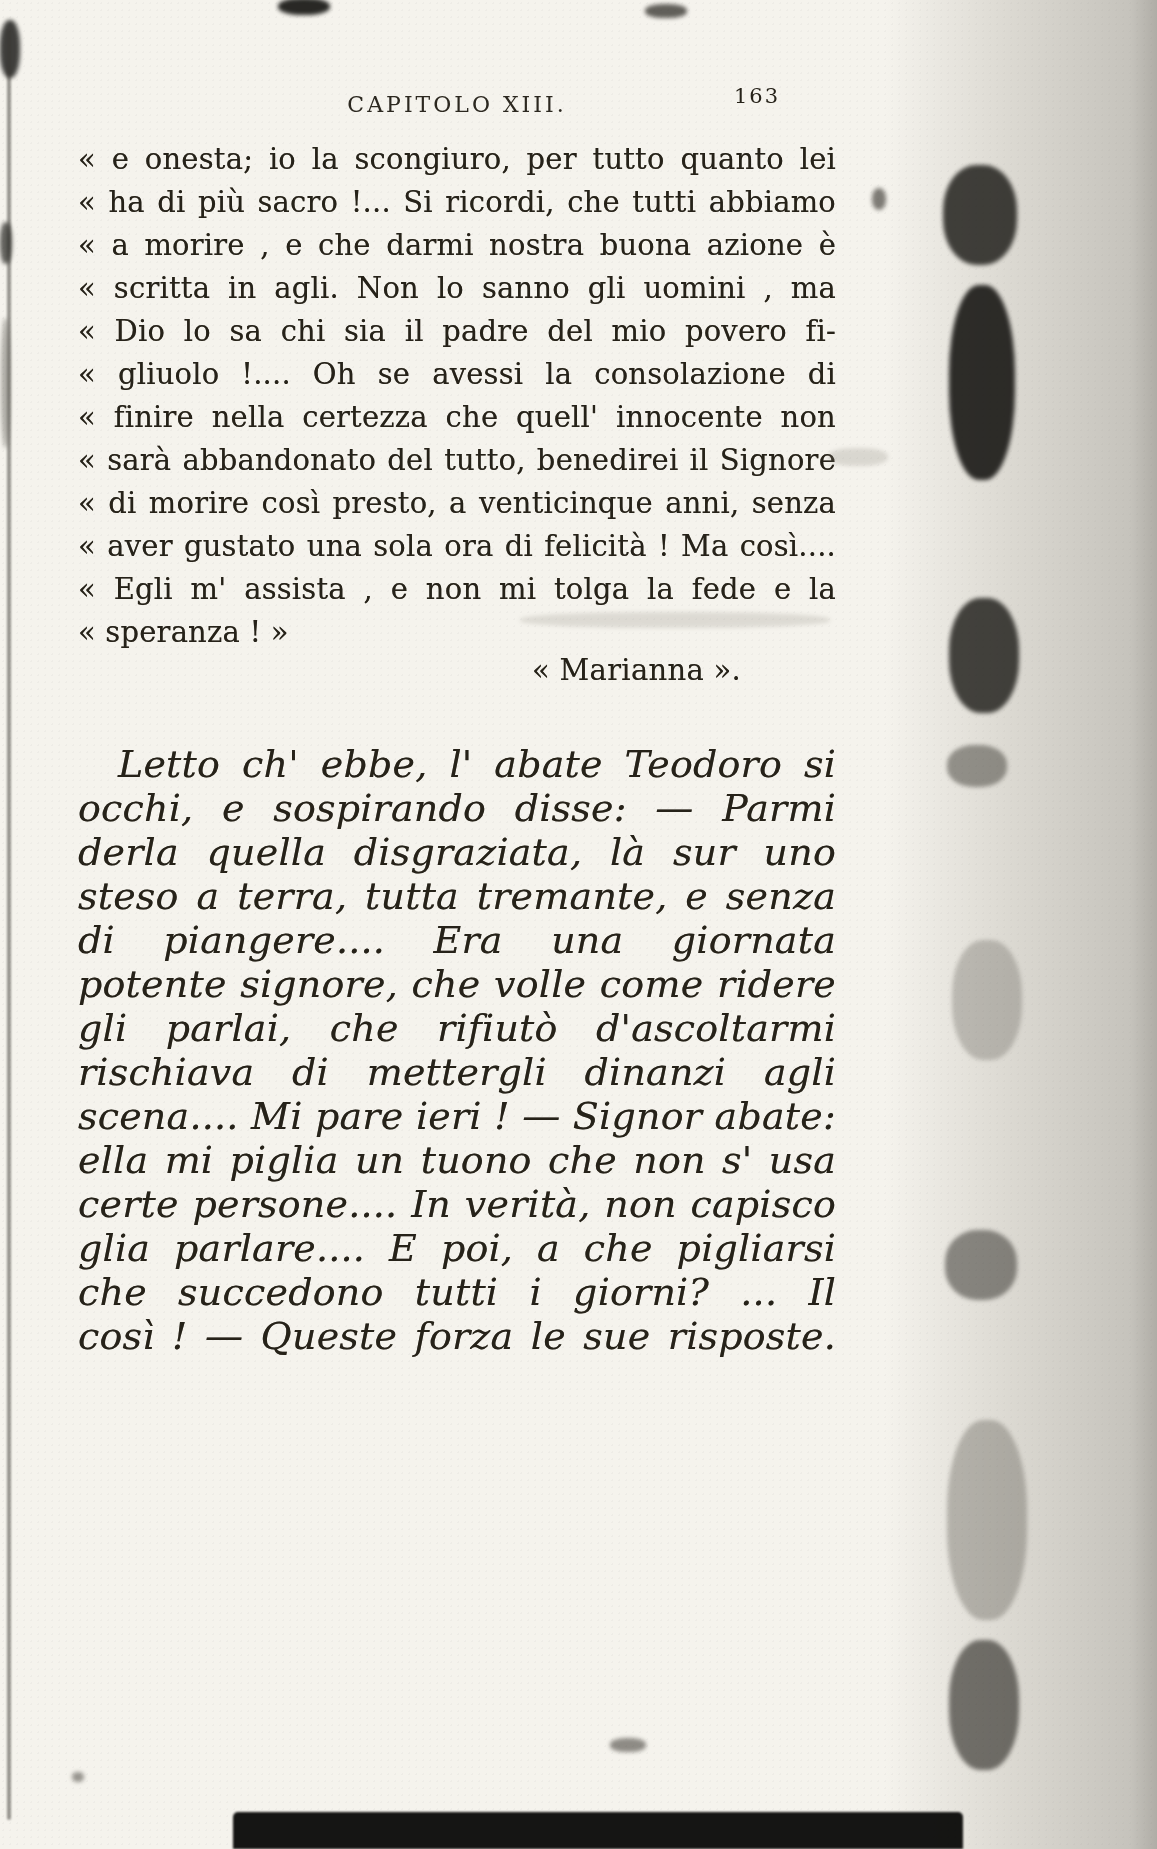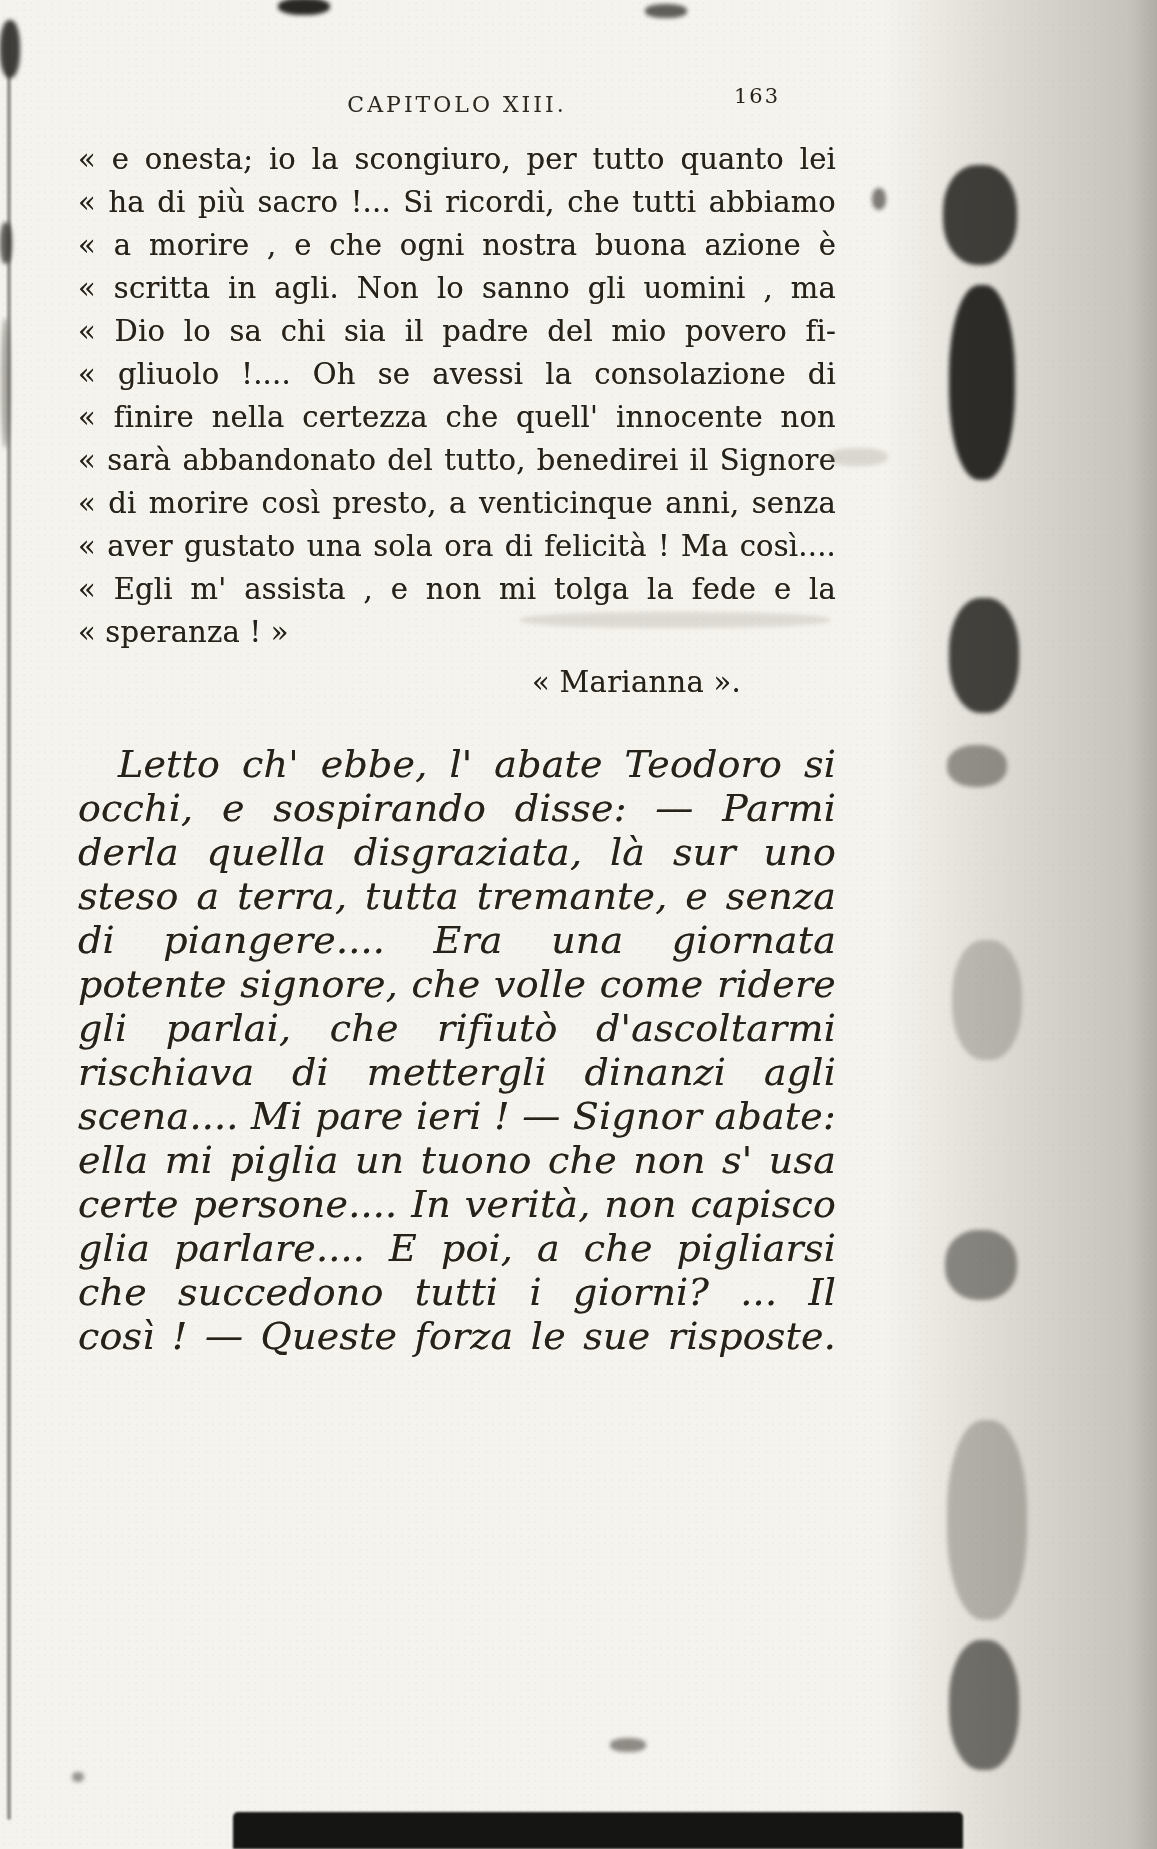--- a/index.html
+++ b/index.html
@@ -50,21 +50,20 @@
 
   .letter { top: 138px; }
   .letter .line { height: 43px; line-height: 43px; font-size: 29px; }
   .letter .line:last-child { text-align: left; }
   .letter .line:last-child::after { content: none; }
 
   .signature {
     position: absolute; left: 532px; top: 653px;
     font-size: 29px; letter-spacing: .3px;
     text-shadow: 0 0 .6px rgba(38,32,22,.55);
-    margin-top: 12px;
   }
 
   .paragraph { top: 742px; }
   .paragraph .line { height: 44px; line-height: 44px; font-size: 38px; font-style: italic; }
   .paragraph .line:first-child { text-indent: 40px; }
 
   
   .right-strip {
     position: absolute; top: 0; right: 0;
     width: 272px; height: 100%;
@@ -89,21 +88,21 @@
 <div class="page">
 
   <div class="header">
     <span class="chapter">CAPITOLO XIII.</span>
     <span class="pagenum">163</span>
   </div>
 
   <div class="letter lines">
       <div class="line">« e onesta; io la scongiuro, per tutto quanto lei</div>
       <div class="line">« ha di più sacro !... Si ricordi, che tutti abbiamo</div>
-      <div class="line">« a morire , e che ogni nostra buona azione è</div>
+      <div class="line">« a morire , e che darmi nostra buona azione è</div>
       <div class="line">« scritta in agli. Non lo sanno gli uomini , ma</div>
       <div class="line">« Dio lo sa chi sia il padre del mio povero fi-</div>
       <div class="line">« gliuolo !.... Oh se avessi la consolazione di</div>
       <div class="line">« finire nella certezza che quell' innocente non</div>
       <div class="line">« sarà abbandonato del tutto, benedirei il Signore</div>
       <div class="line">« di morire così presto, a venticinque anni, senza</div>
       <div class="line">« aver gustato una sola ora di felicità ! Ma così....</div>
       <div class="line">« Egli m' assista , e non mi tolga la fede e la</div>
       <div class="line">« speranza ! »</div>
     </div>

